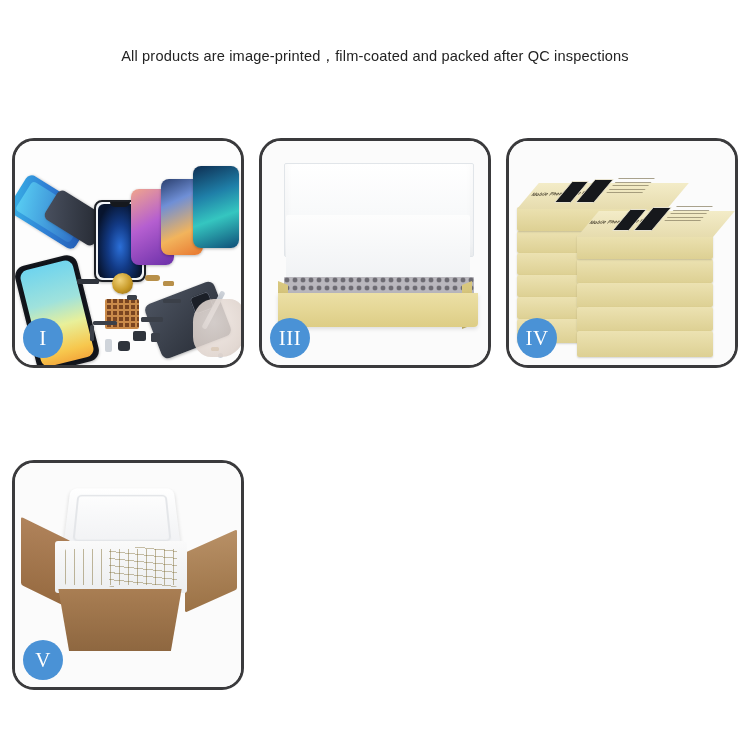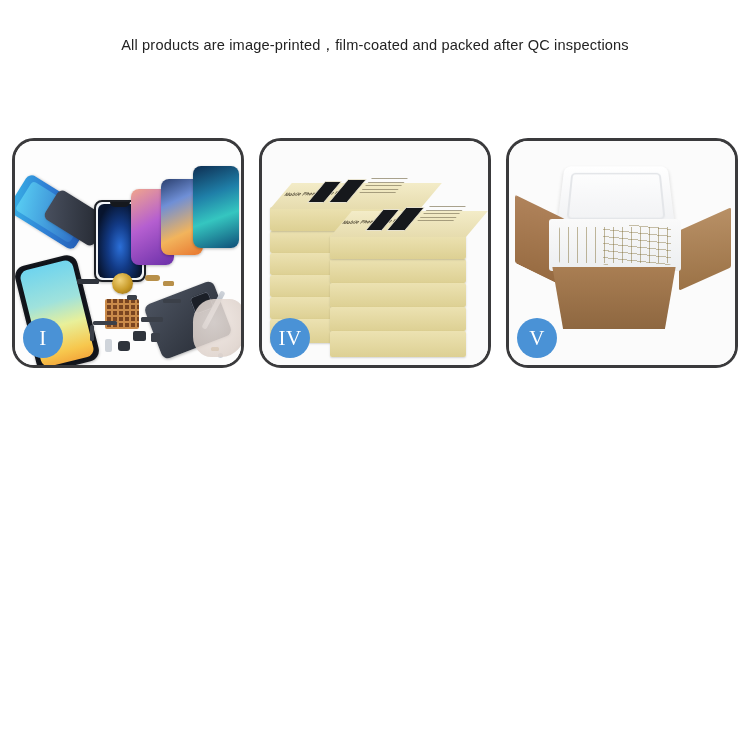--- a/index.html
+++ b/index.html
@@ -25,20 +25,21 @@
   .title {
     font-family: "Liberation Sans", sans-serif;
     font-size: 38px;
     font-weight: 400;
     letter-spacing: 1.6px;
     color: #0d0d0d;
     line-height: 1.05;
     white-space: nowrap;
   }
   .subtitle {
+    margin-top: 11px;
     font-family: "Liberation Sans", sans-serif;
     font-size: 14.6px;
     font-weight: 400;
     letter-spacing: 0.15px;
     color: #232323;
     white-space: nowrap;
   }
 
   
   .grid {
@@ -431,20 +432,31 @@
       <span class="sp" style="left:148px;top:158px;width:18px;height:4px;"></span>
       <span class="sp g" style="left:196px;top:206px;width:8px;height:4px;"></span>
       <span class="sp w" style="left:203px;top:212px;width:5px;height:5px;border-radius:50%;"></span>
       <div class="tool"></div>
       <div class="hand"></div>
     </div>
     <div class="badge">I</div>
   </div>
 
 
+  <div class="panel">
+    <div class="stage p3">
+      <div class="box-lid"></div>
+      <div class="foam"></div>
+      <div class="tray"></div>
+      <div class="box-side"></div>
+      <div class="box-side r"></div>
+      <div class="box-base"></div>
+    </div>
+    <div class="badge">III</div>
+  </div>
 
   <div class="panel">
     <div class="stage p4">
       <div class="stack">
         <div class="bx" style="left:2px;top:64px;width:110px;height:22px;"></div>
         <div class="bx" style="left:2px;top:86px;width:110px;height:22px;"></div>
         <div class="bx" style="left:2px;top:108px;width:110px;height:22px;"></div>
         <div class="bx" style="left:2px;top:130px;width:110px;height:22px;"></div>
         <div class="bx" style="left:2px;top:152px;width:110px;height:24px;"></div>
 

